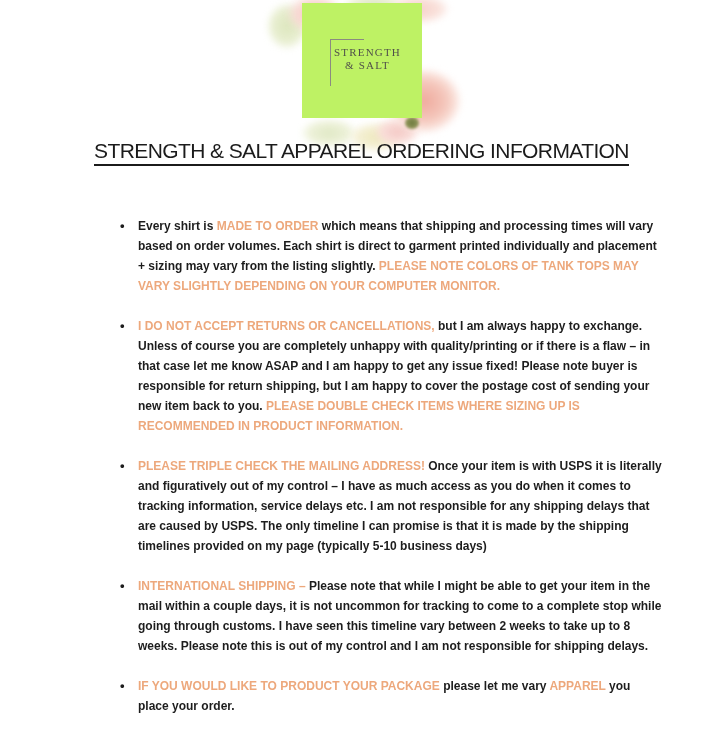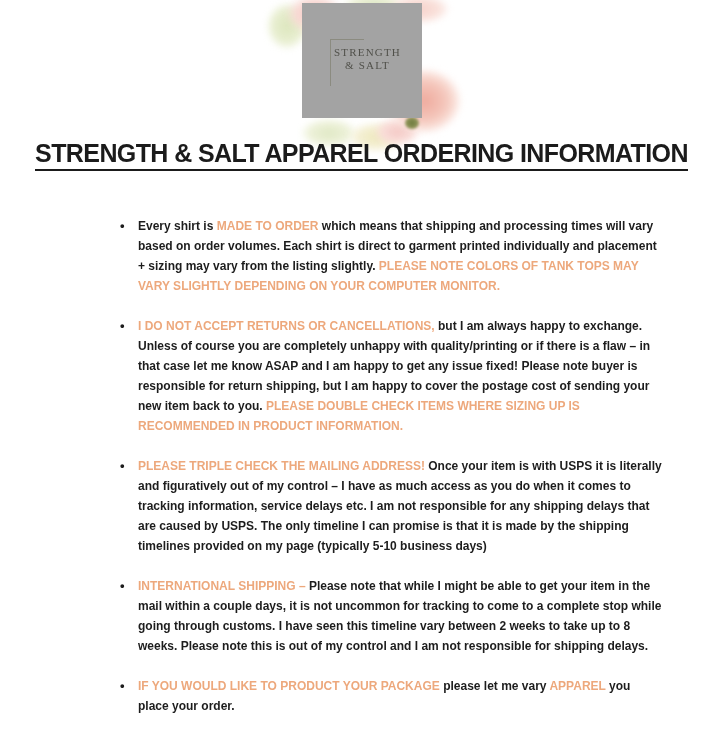--- a/index.html
+++ b/index.html
@@ -25,38 +25,38 @@
   .blob.tr-pink   { left:118px; top:-6px;   width:62px; height:30px; background:radial-gradient(closest-side,#f6d0c9,#fae3dd 70%,rgba(255,255,255,0)); }
   .blob.br-petal  { right:-8px; bottom:6px; width:76px; height:66px; background:radial-gradient(closest-side,#efaa9d,#f4c5ba 55%,#f9ddd5 80%,rgba(255,255,255,0)); }
   .blob.br-center { right:34px; bottom:10px; width:16px; height:14px; background:radial-gradient(closest-side,#6e7c3e,#8f9459 70%,rgba(255,255,255,0)); filter:blur(1px); }
   .blob.bl-leaf1  { left:30px;  bottom:-8px; width:58px; height:30px; background:radial-gradient(closest-side,#dfe8c4,#eef2da 70%,rgba(255,255,255,0)); }
   .blob.bl-leaf2  { left:78px;  bottom:-12px; width:56px; height:30px; background:radial-gradient(closest-side,#eee9bd,#f5f0d6 70%,rgba(255,255,255,0)); }
   .blob.bm-pink   { left:104px; bottom:-6px; width:46px; height:28px; background:radial-gradient(closest-side,#f4c8c4,#f9deda 70%,rgba(255,255,255,0)); }
 
   .logo-square {
     position:absolute; left:32px; top:3px;
     width:120px; height:115px;
-    background:#a3a3a3;
+    background:#bef264;
     text-decoration:underline;
   }
   .bracket-v { position:absolute; left:28px; top:36px; width:1px; height:47px; background:#8b8b80; }
   .bracket-h { position:absolute; left:28px; top:36px; width:34px; height:1px; background:#8b8b80; }
   .logo-text {
     position:absolute; left:31px; top:43px; width:70px;
     font-family:"Liberation Serif", serif;
     font-size:11px; line-height:13px; letter-spacing:1.2px;
     color:#50504a; text-align:center; white-space:nowrap;
   }
   .logo-text .l2 { display:block; }
 
   
   .title-wrap { position:absolute; top:139px; left:0; width:100%; text-align:center; }
   .doc-title {
     display:inline-block;
-    font-size:25px; font-weight:bold; letter-spacing:-0.6px;
+    font-size:21px; font-weight:normal; letter-spacing:-0.6px;
     color:#1b1b1b;
     border-bottom:2px solid #1b1b1b;
     padding-bottom:1px;
     white-space:nowrap;
   }
 
   
   .info-list {
     position:absolute; top:200px; left:103px;
     width:545px;

